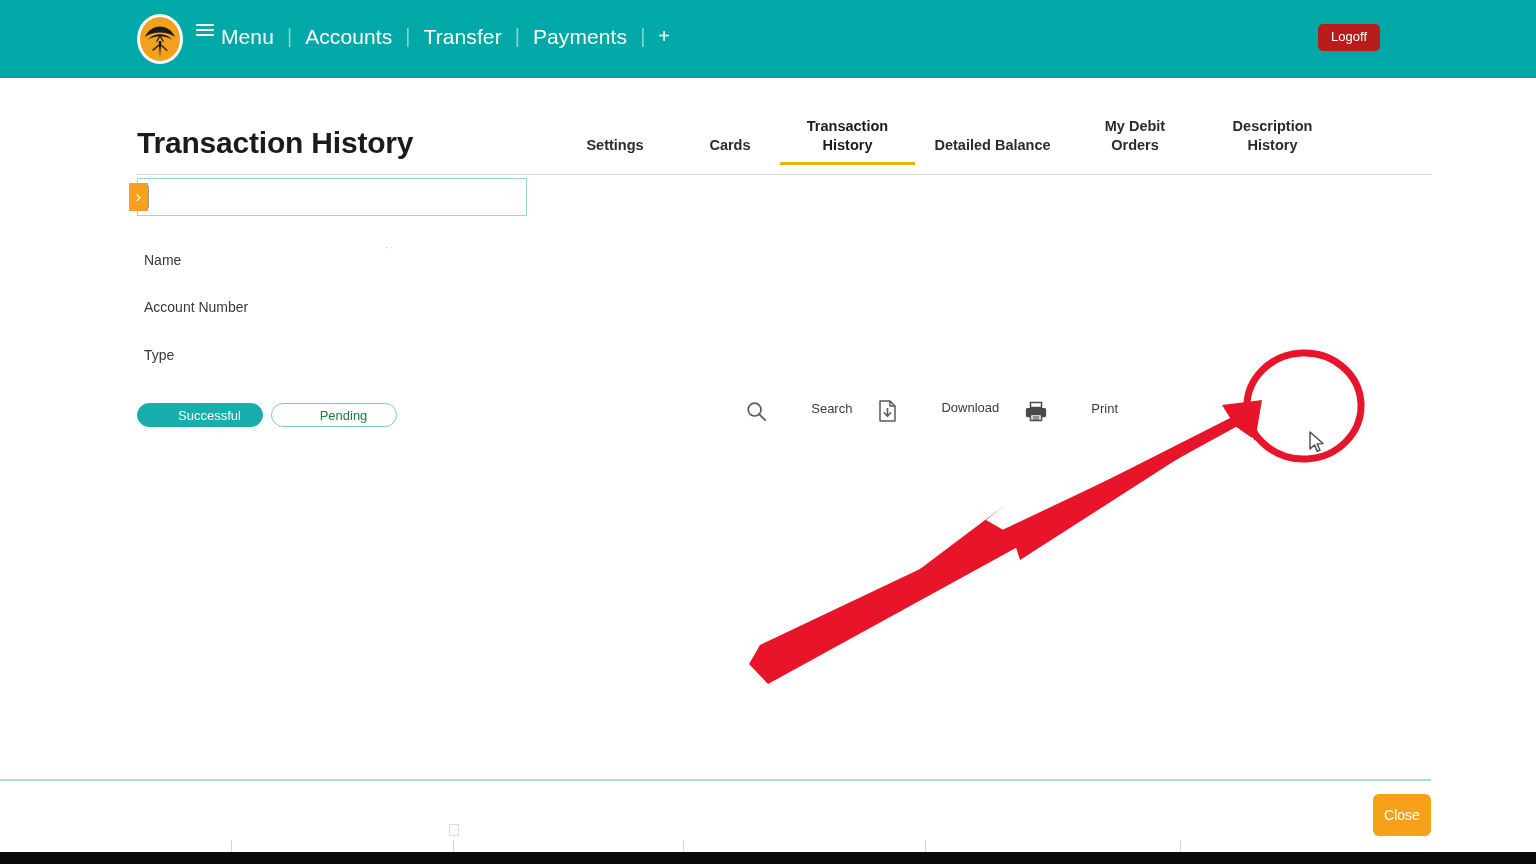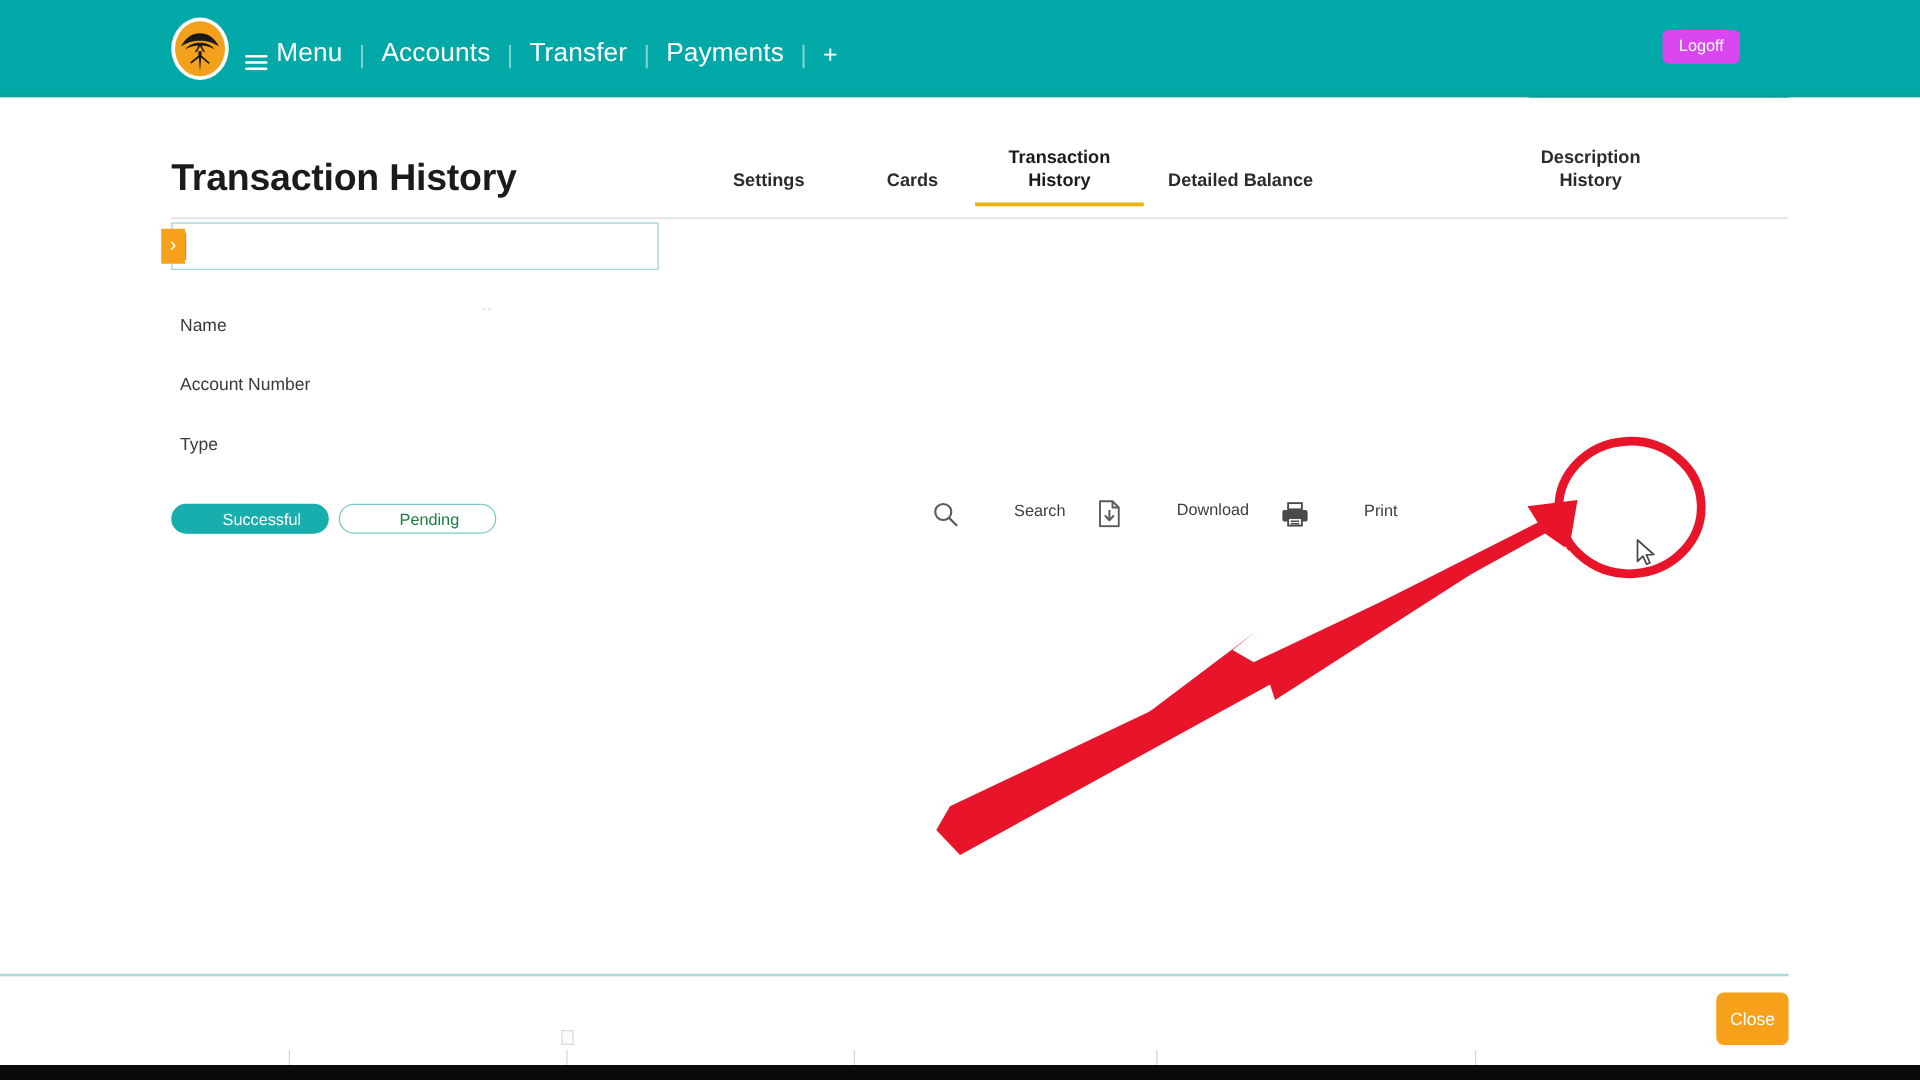--- a/index.html
+++ b/index.html
@@ -37,21 +37,21 @@
     border: 3px solid #ffffff;
     box-sizing: border-box;
     position: relative;
     overflow: hidden;
   }
   .logo-oval svg { position: absolute; left: 0; top: 0; }
   .nav-row {
     position: absolute;
     left: 196px; top: 24px;
     display: flex;
-    align-items: flex-end;
+    align-items: flex-start;
     height: 32px;
   }
   .hamburger {
     display: inline-flex;
     flex-direction: column;
     justify-content: center;
     gap: 3px;
     width: 18px;
     margin-right: 7px;
   }
@@ -75,22 +75,22 @@
     margin: 0 13px;
     line-height: 24px;
   }
   .nav-plus {
     color: #ffffff;
     font-size: 20px;
     line-height: 24px;
   }
   .logoff-btn {
     position: absolute;
-    right: 144px; top: 24px;
-    background: #d946ef;
+    right: 156px; top: 24px;
+    background: #b91c1c;
     color: #ffffff;
     border: none;
     border-radius: 5px;
     font-size: 13px;
     font-family: "Liberation Sans", sans-serif;
     padding: 6px 13px 7px 13px;
     cursor: pointer;
     line-height: 14px;
   }
 
@@ -442,20 +442,24 @@
   <div class="page-title">Transaction History</div>
 
   <div class="tabs-row">
     <div class="tab" style="left:30px; width:110px; top:22px;">Settings</div>
     <div class="tab" style="left:150px; width:100px; top:22px;">Cards</div>
     <div class="tab active" style="left:250px; width:135px; top:3px;">
       <div>Transaction</div>
       <div>History</div>
     </div>
     <div class="tab" style="left:385px; width:155px; top:22px;">Detailed Balance</div>
+    <div class="tab" style="left:540px; width:130px; top:3px;">
+      <div>My Debit</div>
+      <div>Orders</div>
+    </div>
     <div class="tab" style="left:670px; width:145px; top:3px;">
       <div>Description</div>
       <div>History</div>
     </div>
   </div>
 
   <div class="rule-under-header"></div>
 
   <div class="acct-box" placeholder=""></div>
   <div class="acct-caret"></div>

